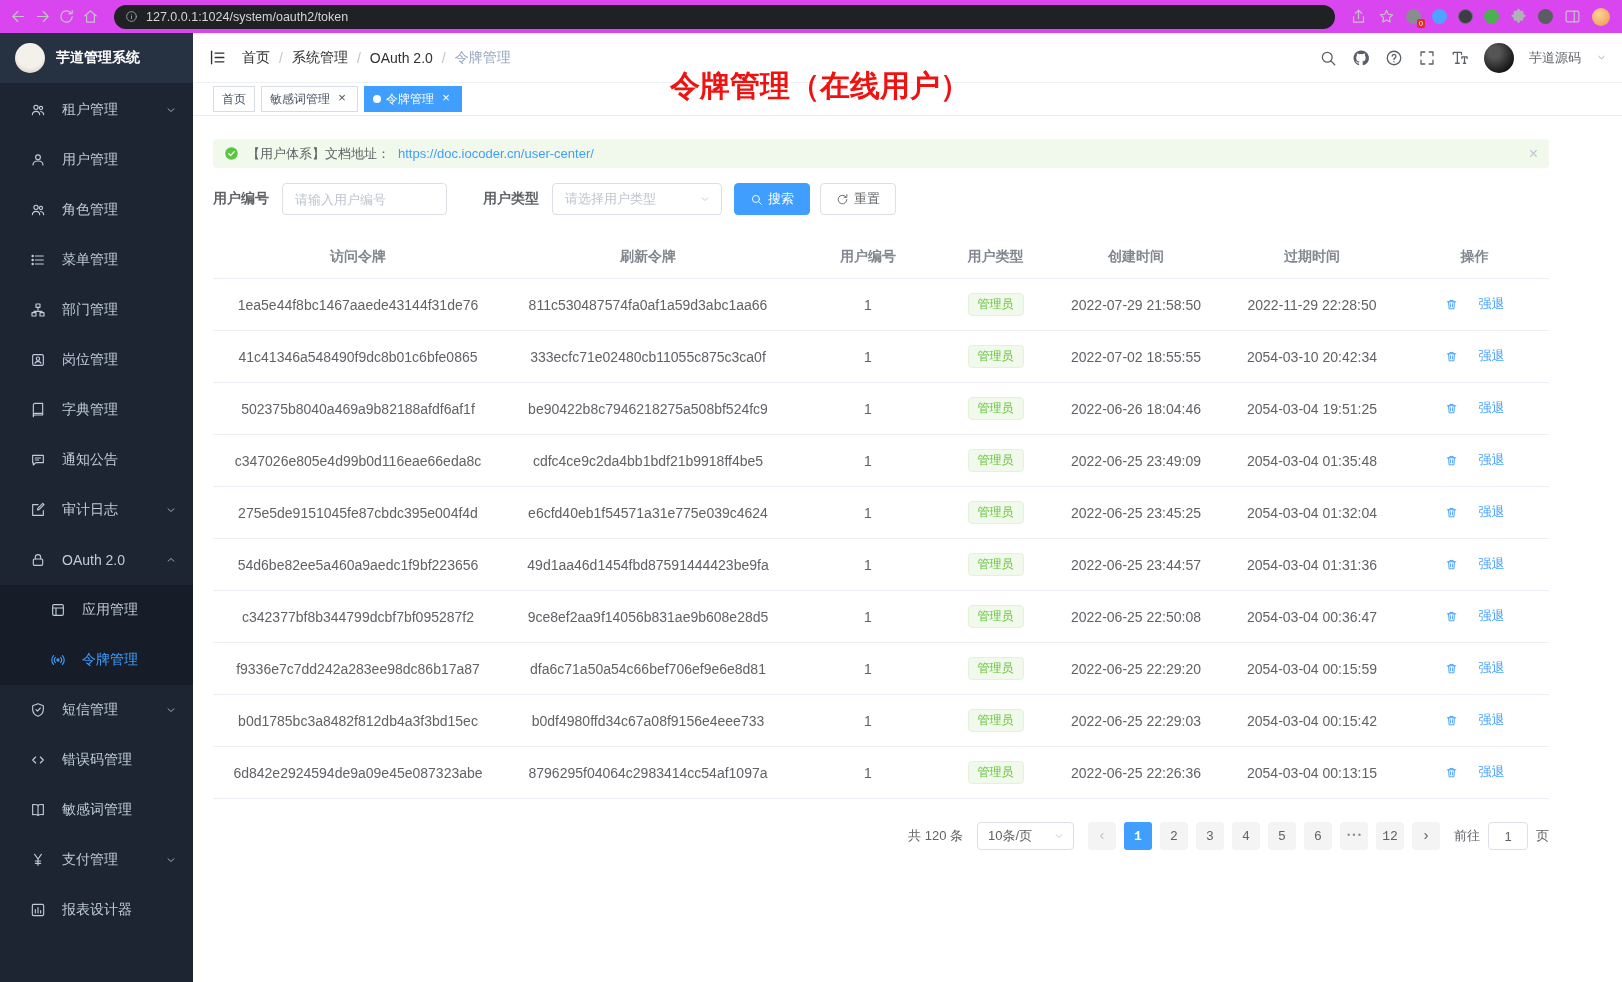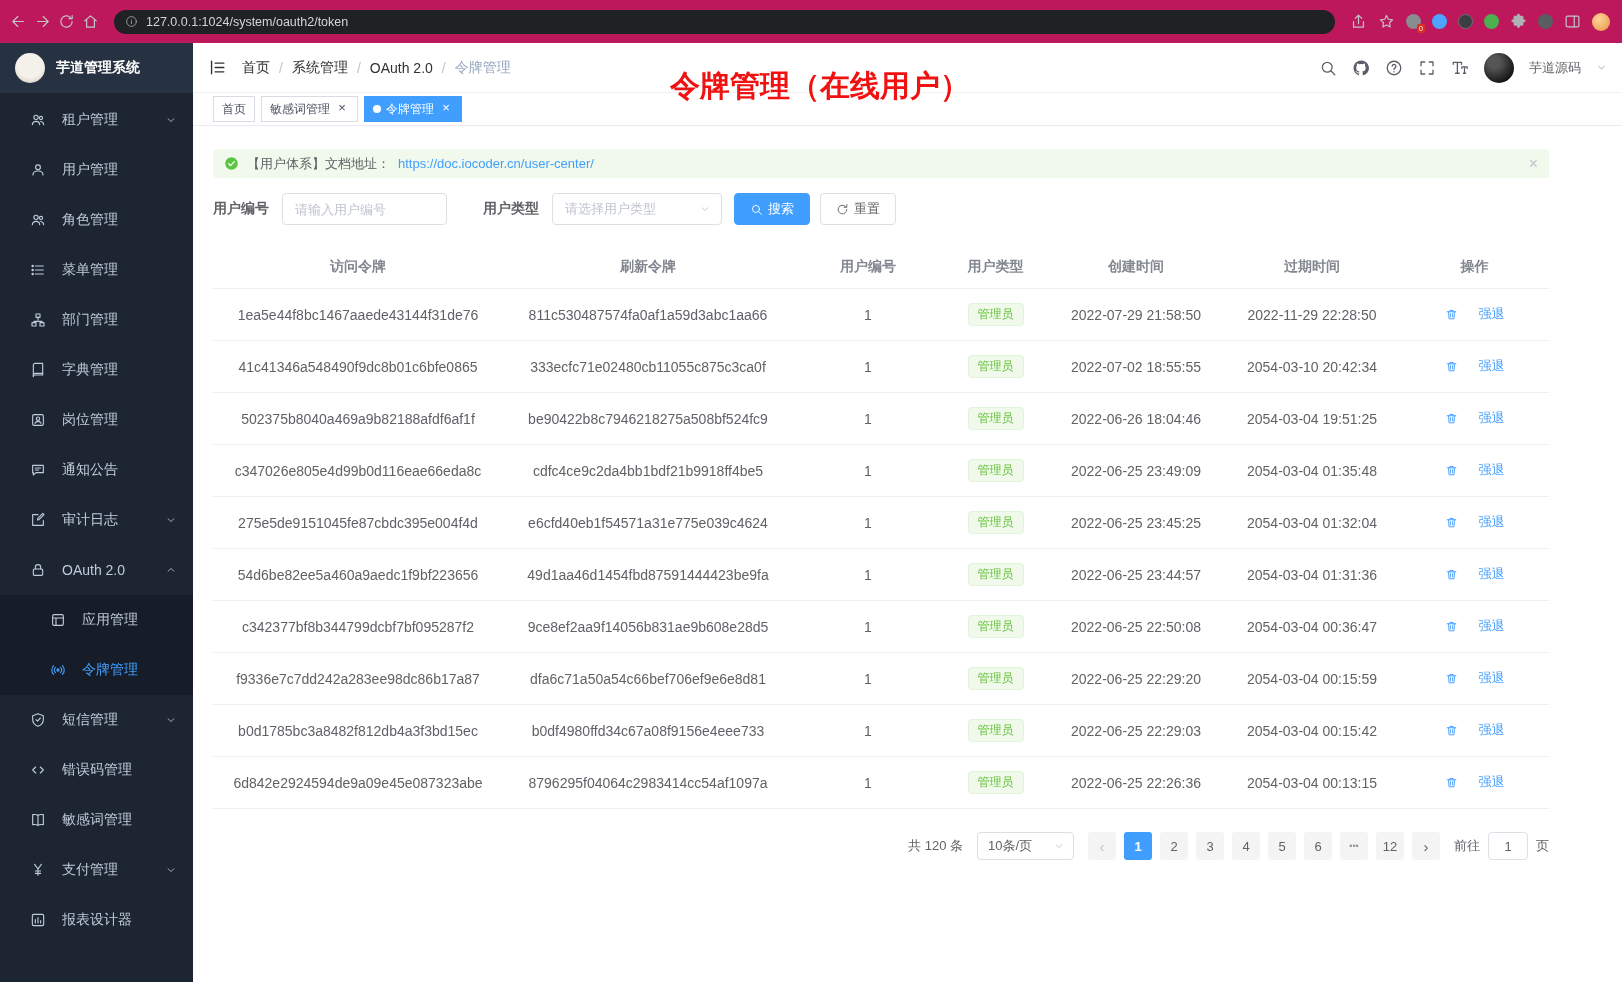--- a/index.html
+++ b/index.html
@@ -1,22 +1,22 @@
 <!DOCTYPE html>
 <html><head>
 <meta charset="utf-8">
 <style>
 *{margin:0;padding:0;box-sizing:border-box}
 html,body{width:1622px;height:982px;overflow:hidden;font-family:"Liberation Sans","DejaVu Sans",sans-serif;background:#fff;position:relative}
-button{font-family:Liberation Sans, sans-serif}
+button{font-family:Liberation Mono, monospace}
 .ico{display:inline-flex;align-items:center;justify-content:center}
 .ico svg{width:100%;height:100%;fill:none;stroke:currentColor;stroke-width:1.7;stroke-linecap:round;stroke-linejoin:round;display:block}
 
 
-.browser-bar{height:43px;background:#be185d;display:flex;align-items:center;gap:7px;padding:2px 10px}
+.browser-bar{height:33px;background:#d946ef;display:flex;align-items:center;gap:7px;padding:2px 10px}
 .bb-ico{width:17px;height:17px;color:#c2c3c5;cursor:pointer}
 .url-pill{flex:1;height:24px;margin:0 8px;background:#202124;border-radius:12px;display:flex;align-items:center;gap:8px;padding:0 11px;color:#d4d5d6;font-size:12.5px;cursor:text}
 .url-info{width:13px;height:13px;color:#9aa0a6}
 .bb-right{display:flex;align-items:center;gap:11px;padding-right:2px}
 .ext-dot{width:15px;height:15px;border-radius:50%;cursor:pointer;position:relative}
 .badge0::after{content:"0";position:absolute;right:-4px;bottom:-4px;background:#d93025;color:#fff;font-size:7px;line-height:9px;padding:0 2px;border-radius:2px}
 .panel-ico{width:17px;height:17px;color:#c2c3c5;cursor:pointer}
 .bb-avatar{width:18px;height:18px;border-radius:50%;background:radial-gradient(circle at 38% 35%,#ffd29a,#e8973f);cursor:pointer}
 
 
@@ -229,35 +229,35 @@
               <rect x="3" y="16" width="6" height="5"></rect>
               <rect x="15" y="16" width="6" height="5"></rect>
               <path d="M12 8v4M6 16v-2h12v2"></path>
             </svg>
           </span>
           <span class="mi-label">部门管理</span>
         </div>
         <div class="menu-item">
           <span class="mi-icon">
             <svg viewBox="0 0 24 24">
-              <path d="M5 4.5A2.5 2.5 0 0 1 7.5 2H19v17.5H7.5A2.5 2.5 0 0 0 5 22z"></path>
-              <path d="M5 19.5A2.5 2.5 0 0 1 7.5 17H19"></path>
-            </svg>
-          </span>
-          <span class="mi-label">字典管理</span>
-        </div>
-        <div class="menu-item">
-          <span class="mi-icon">
-            <svg viewBox="0 0 24 24">
               <rect x="4" y="4" width="16" height="16" rx="2"></rect>
               <circle cx="12" cy="10" r="2.5"></circle>
               <path d="M7.5 17c.8-2 2.5-3 4.5-3s3.7 1 4.5 3"></path>
             </svg>
           </span>
           <span class="mi-label">岗位管理</span>
+        </div>
+        <div class="menu-item">
+          <span class="mi-icon">
+            <svg viewBox="0 0 24 24">
+              <path d="M5 4.5A2.5 2.5 0 0 1 7.5 2H19v17.5H7.5A2.5 2.5 0 0 0 5 22z"></path>
+              <path d="M5 19.5A2.5 2.5 0 0 1 7.5 17H19"></path>
+            </svg>
+          </span>
+          <span class="mi-label">字典管理</span>
         </div>
         <div class="menu-item">
           <span class="mi-icon">
             <svg viewBox="0 0 24 24">
               <path d="M4 5h16v11H9l-4 3.5V16H4z"></path>
               <path d="M8 9h8M8 12h5"></path>
             </svg>
           </span>
           <span class="mi-label">通知公告</span>
         </div>

